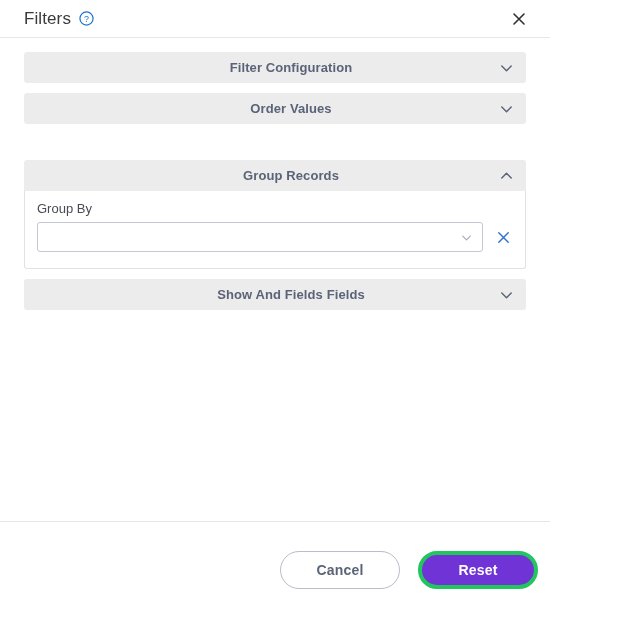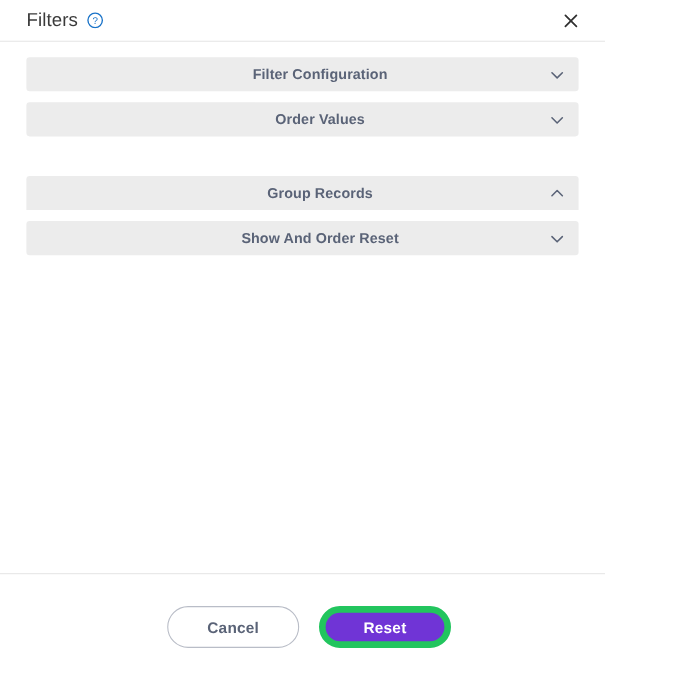--- a/index.html
+++ b/index.html
@@ -176,21 +176,21 @@
     flex-shrink: 0;
   }
 
   
   .dialog-footer {
     height: 96px;
     min-height: 96px;
     border-top: 1px solid #e7e7e7;
     display: flex;
     align-items: center;
-    justify-content: center;
+    justify-content: flex-end;
     gap: 18px;
     padding-right: 12px;
     padding-left: 24px;
     box-sizing: border-box;
   }
   .btn {
     height: 38px;
     min-width: 120px;
     border-radius: 19px;
     font-size: 14px;
@@ -201,21 +201,21 @@
     box-sizing: border-box;
     font-family: "Liberation Sans", sans-serif;
   }
   .btn-cancel {
     background: #ffffff;
     border: 1px solid #b9bdc7;
     color: #5a6377;
   }
   .btn-reset {
     background: #7034d6;
-    border: 6px solid #22c55e;
+    border: 4px solid #22c55e;
     color: #ffffff;
   }
   .btn-apply {
     background: #0a78d6;
     border: 1px solid #0a78d6;
     color: #ffffff;
   }
 </style>
 </head>
 <body>
@@ -265,25 +265,43 @@
 
     <div class="accordion expanded">
       <div class="accordion-header">
         <span class="accordion-title">Group Records</span>
         <span class="accordion-chevron">
           <svg width="17" height="17" viewBox="0 0 18 18">
             <path d="M4 11 L9 6 L14 11" stroke="#5a6377" stroke-width="1.5" fill="none" stroke-linecap="round" stroke-linejoin="round"></path>
           </svg>
         </span>
       </div>
+      <div class="accordion-panel">
+        <label class="field-label">Group By</label>
+        <div class="field-row">
+          <div class="select-control">
+            <span class="select-value"></span>
+            <span class="select-chevron">
+              <svg width="15" height="15" viewBox="0 0 16 16">
+                <path d="M4 6.5 L8 10.5 L12 6.5" stroke="#a6abb8" stroke-width="1.3" fill="none" stroke-linecap="round" stroke-linejoin="round"></path>
+              </svg>
+            </span>
+          </div>
+          <button class="clear-btn">
+            <svg width="17" height="17" viewBox="0 0 18 18">
+              <path d="M4 4 L14 14 M14 4 L4 14" stroke="#2f6fd0" stroke-width="1.5" fill="none" stroke-linecap="round"></path>
+            </svg>
+          </button>
+        </div>
+      </div>
     </div>
 
     <div class="accordion">
       <div class="accordion-header">
-        <span class="accordion-title">Show And Order Reset</span>
+        <span class="accordion-title">Show And Fields Fields</span>
         <span class="accordion-chevron">
           <svg width="17" height="17" viewBox="0 0 18 18">
             <path d="M4 7 L9 12 L14 7" stroke="#5a6377" stroke-width="1.5" fill="none" stroke-linecap="round" stroke-linejoin="round"></path>
           </svg>
         </span>
       </div>
     </div>
 
   </div>
 

